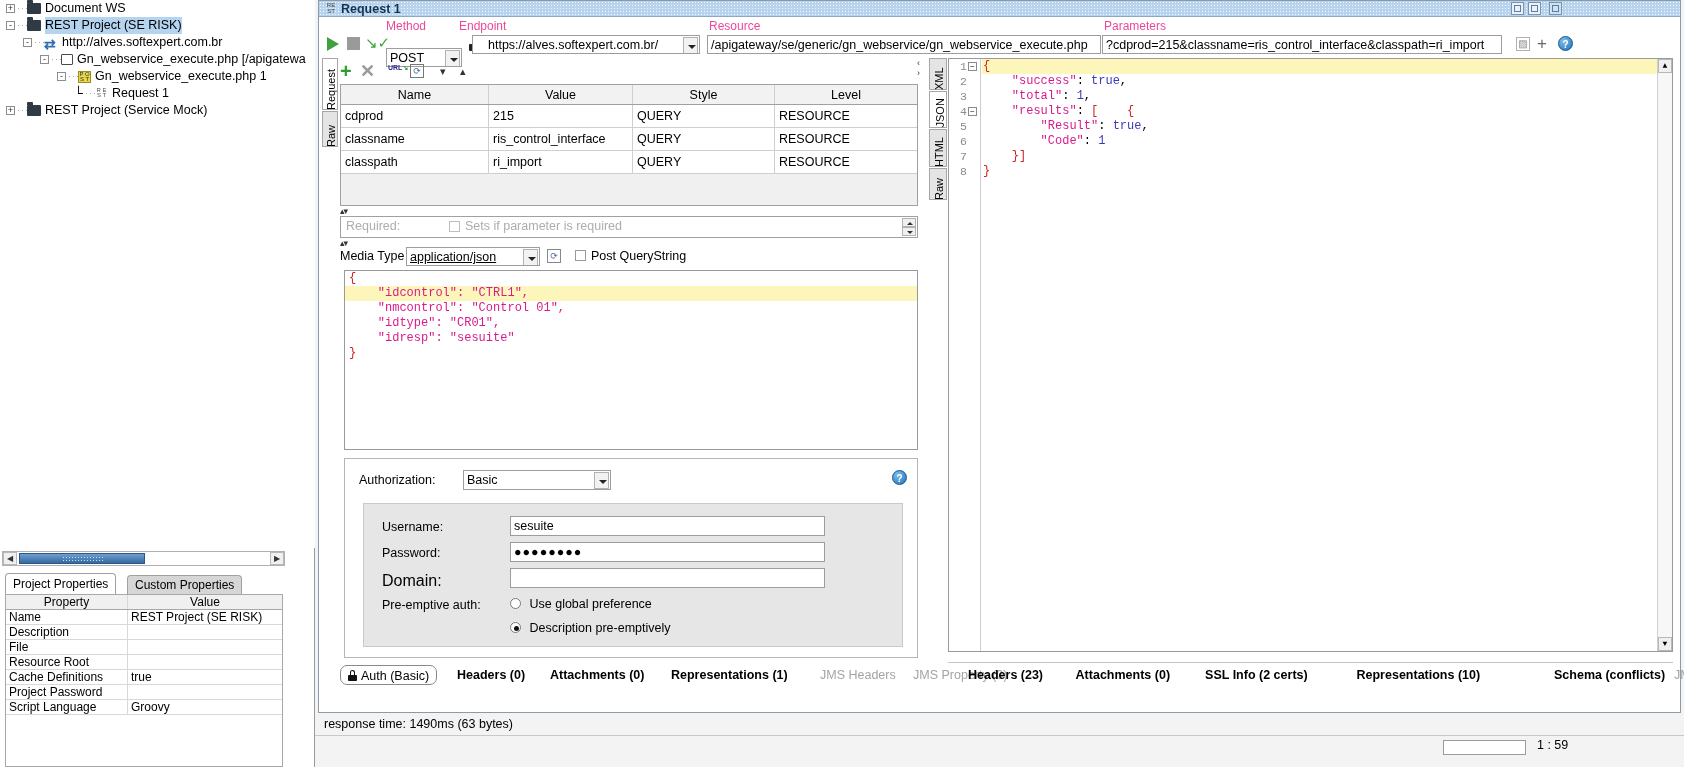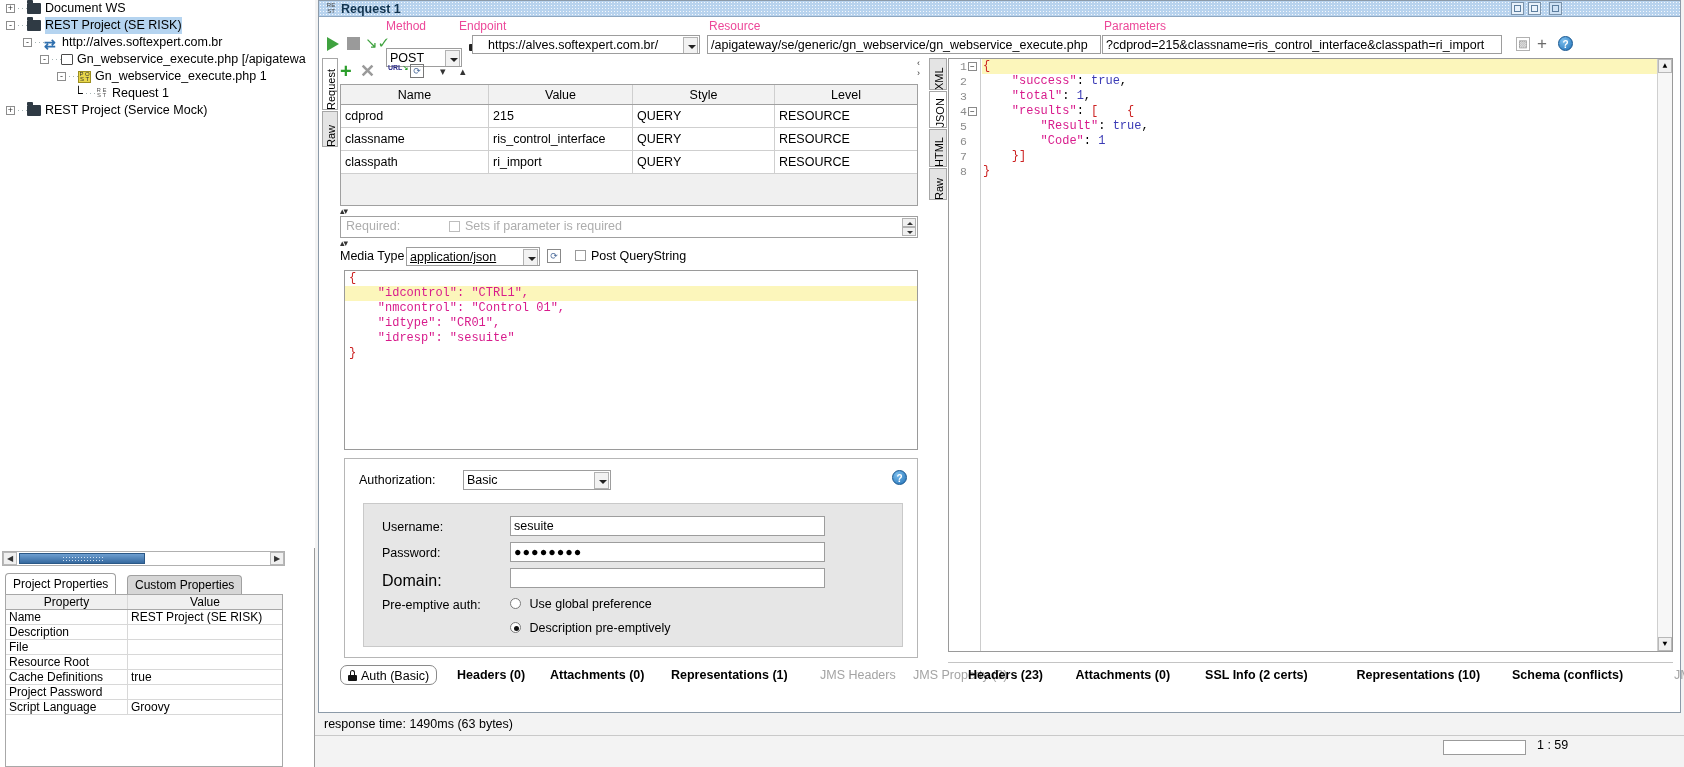--- a/index.html
+++ b/index.html
@@ -455,21 +455,21 @@
             <div class="vsb-a" style="top:0;">▲</div>
             <div class="vsb-a" style="bottom:0;">▼</div>
           </div>
         </div>
 
         <div class="rtabs" id="rtabs">
             <div class="rtab" style="left: 20px;"><span>Headers (23)</span></div>
             <div class="rtab" style="left: 127.6px;"><span>Attachments (0)</span></div>
             <div class="rtab" style="left: 257.1px;"><span>SSL Info (2 certs)</span></div>
             <div class="rtab" style="left: 408.5px;"><span>Representations (10)</span></div>
-            <div class="rtab" style="left: 564px;"><span>Schema (conflicts)</span></div>
+            <div class="rtab" style="left: 606px;"><span>Schema (conflicts)</span></div>
             <div class="rtab dim" style="left: 725.9px;"><span>JMS (0)</span></div>
           </div>
       </div>
 
     </div>
 
     <div class="bottombar">
       <div class="progbox"></div>
       <div class="poscount">1 : 59</div>
     </div>

